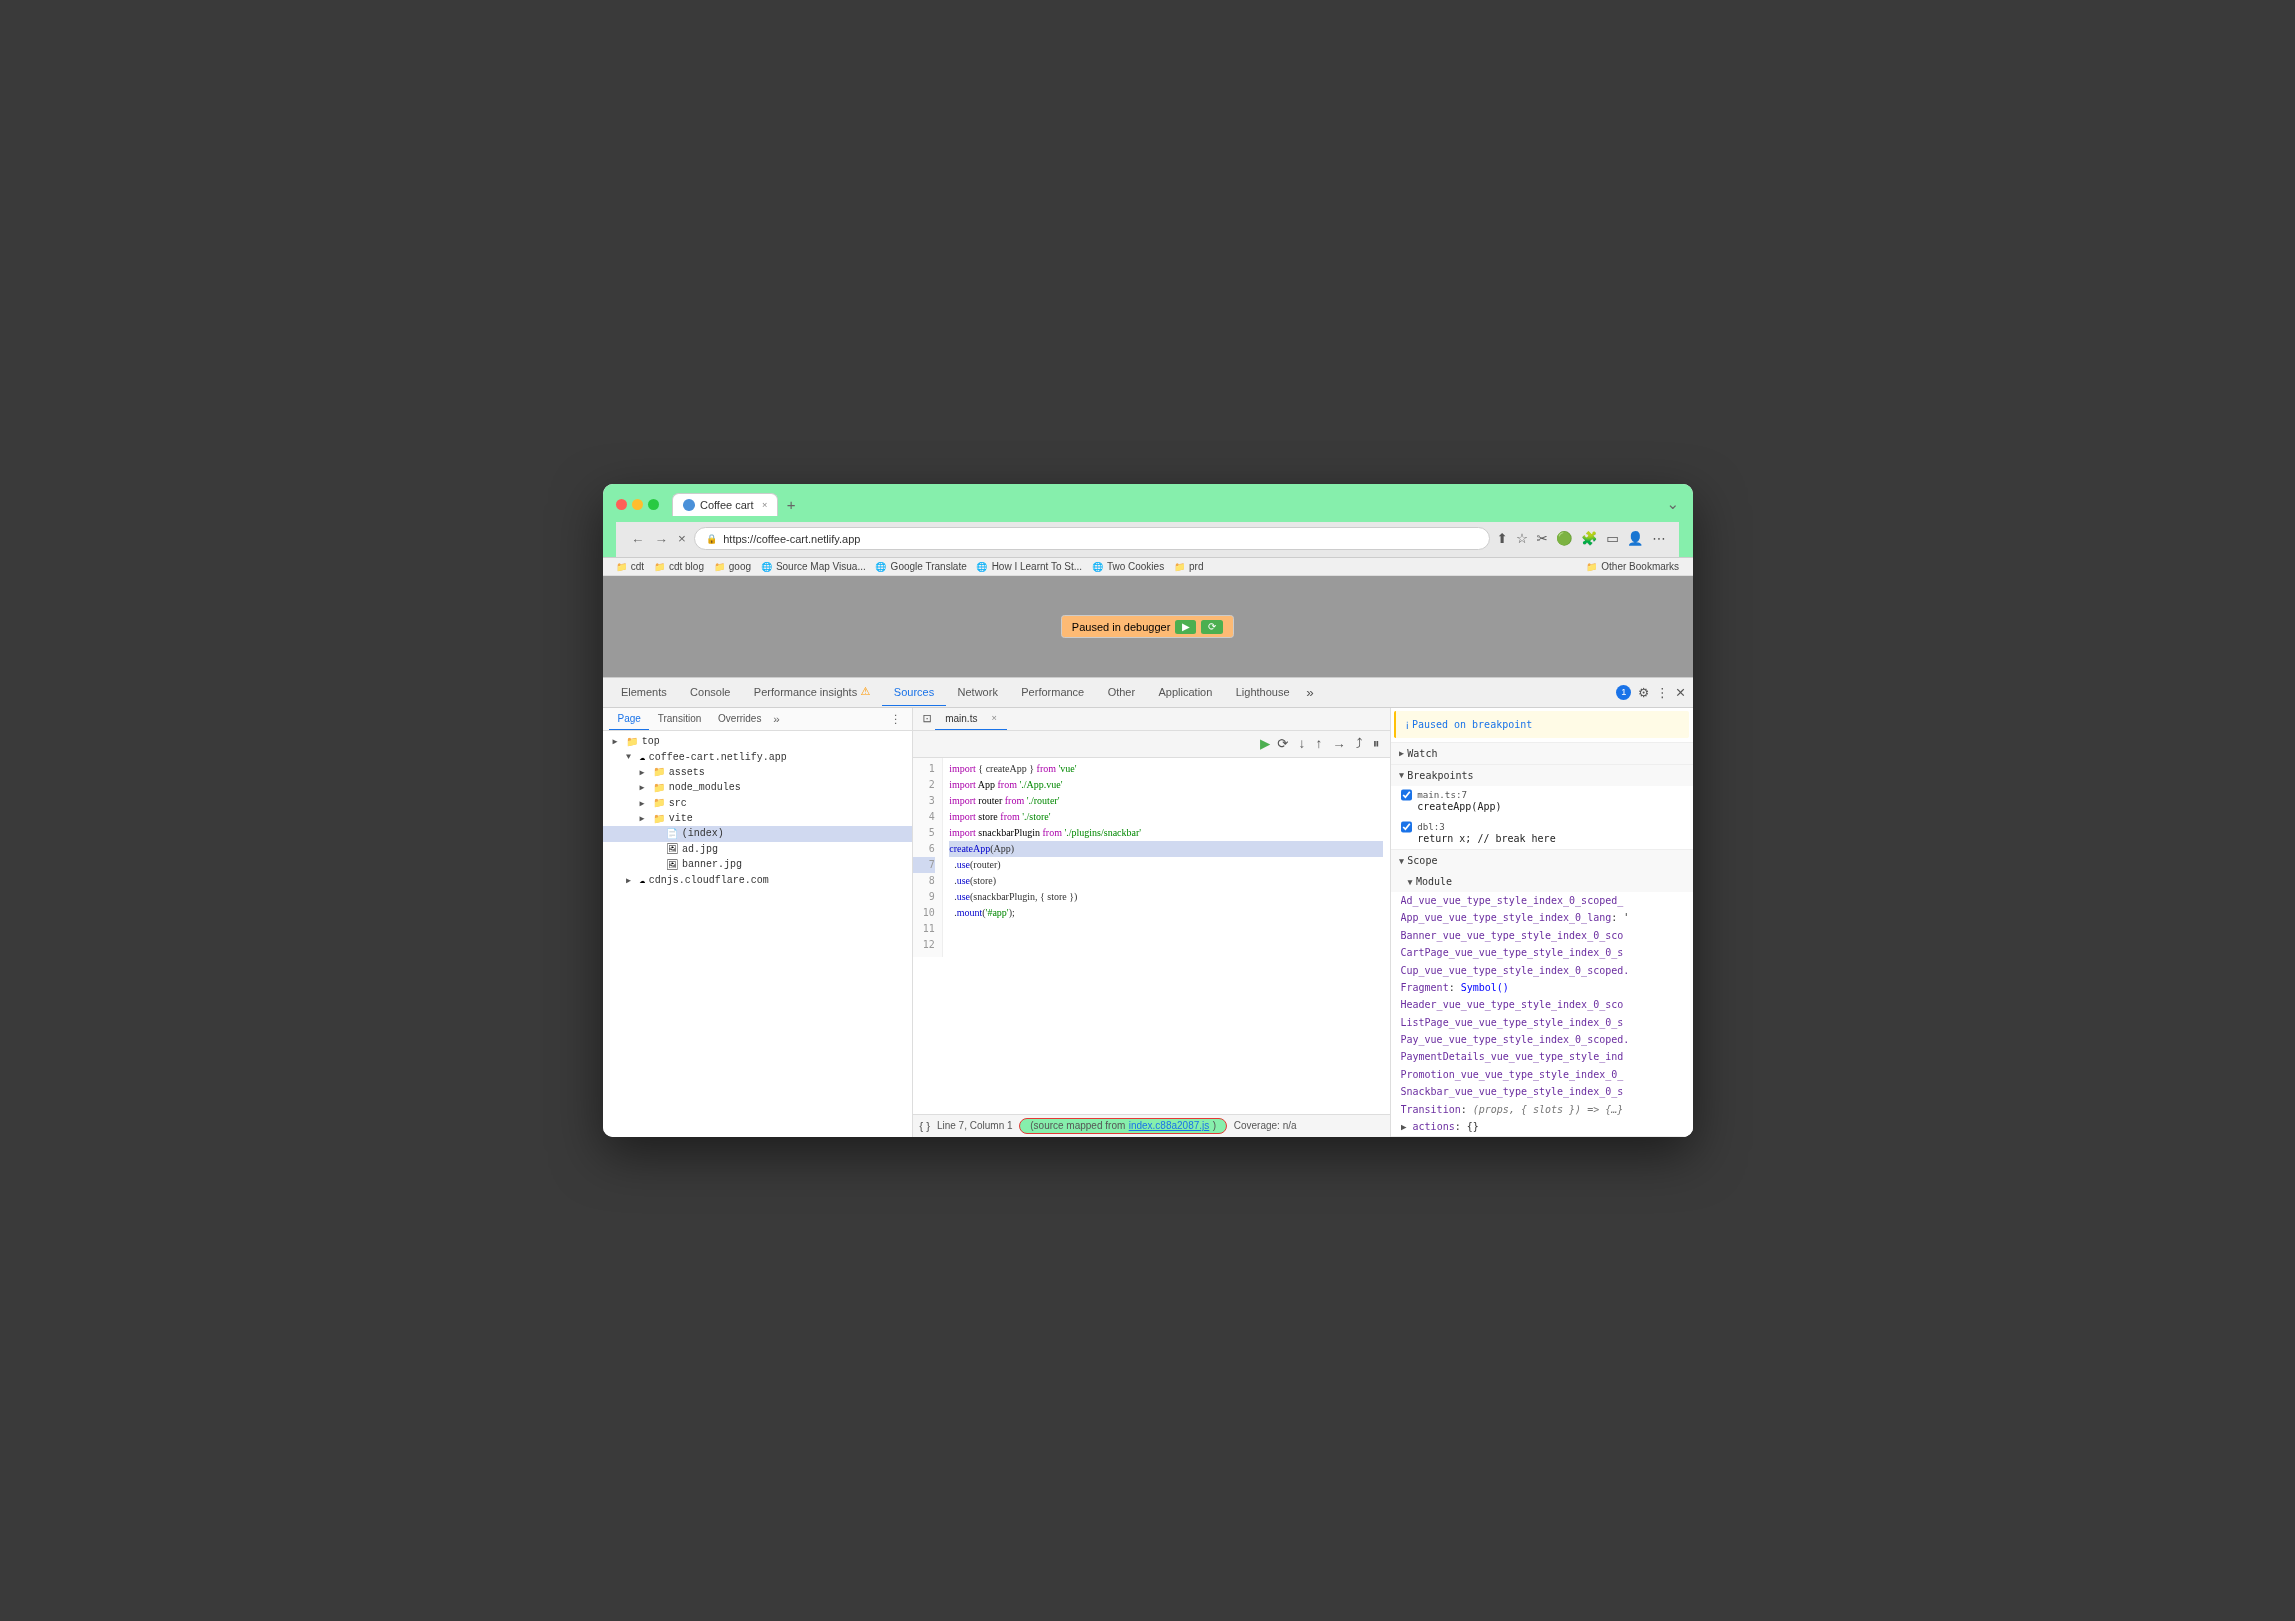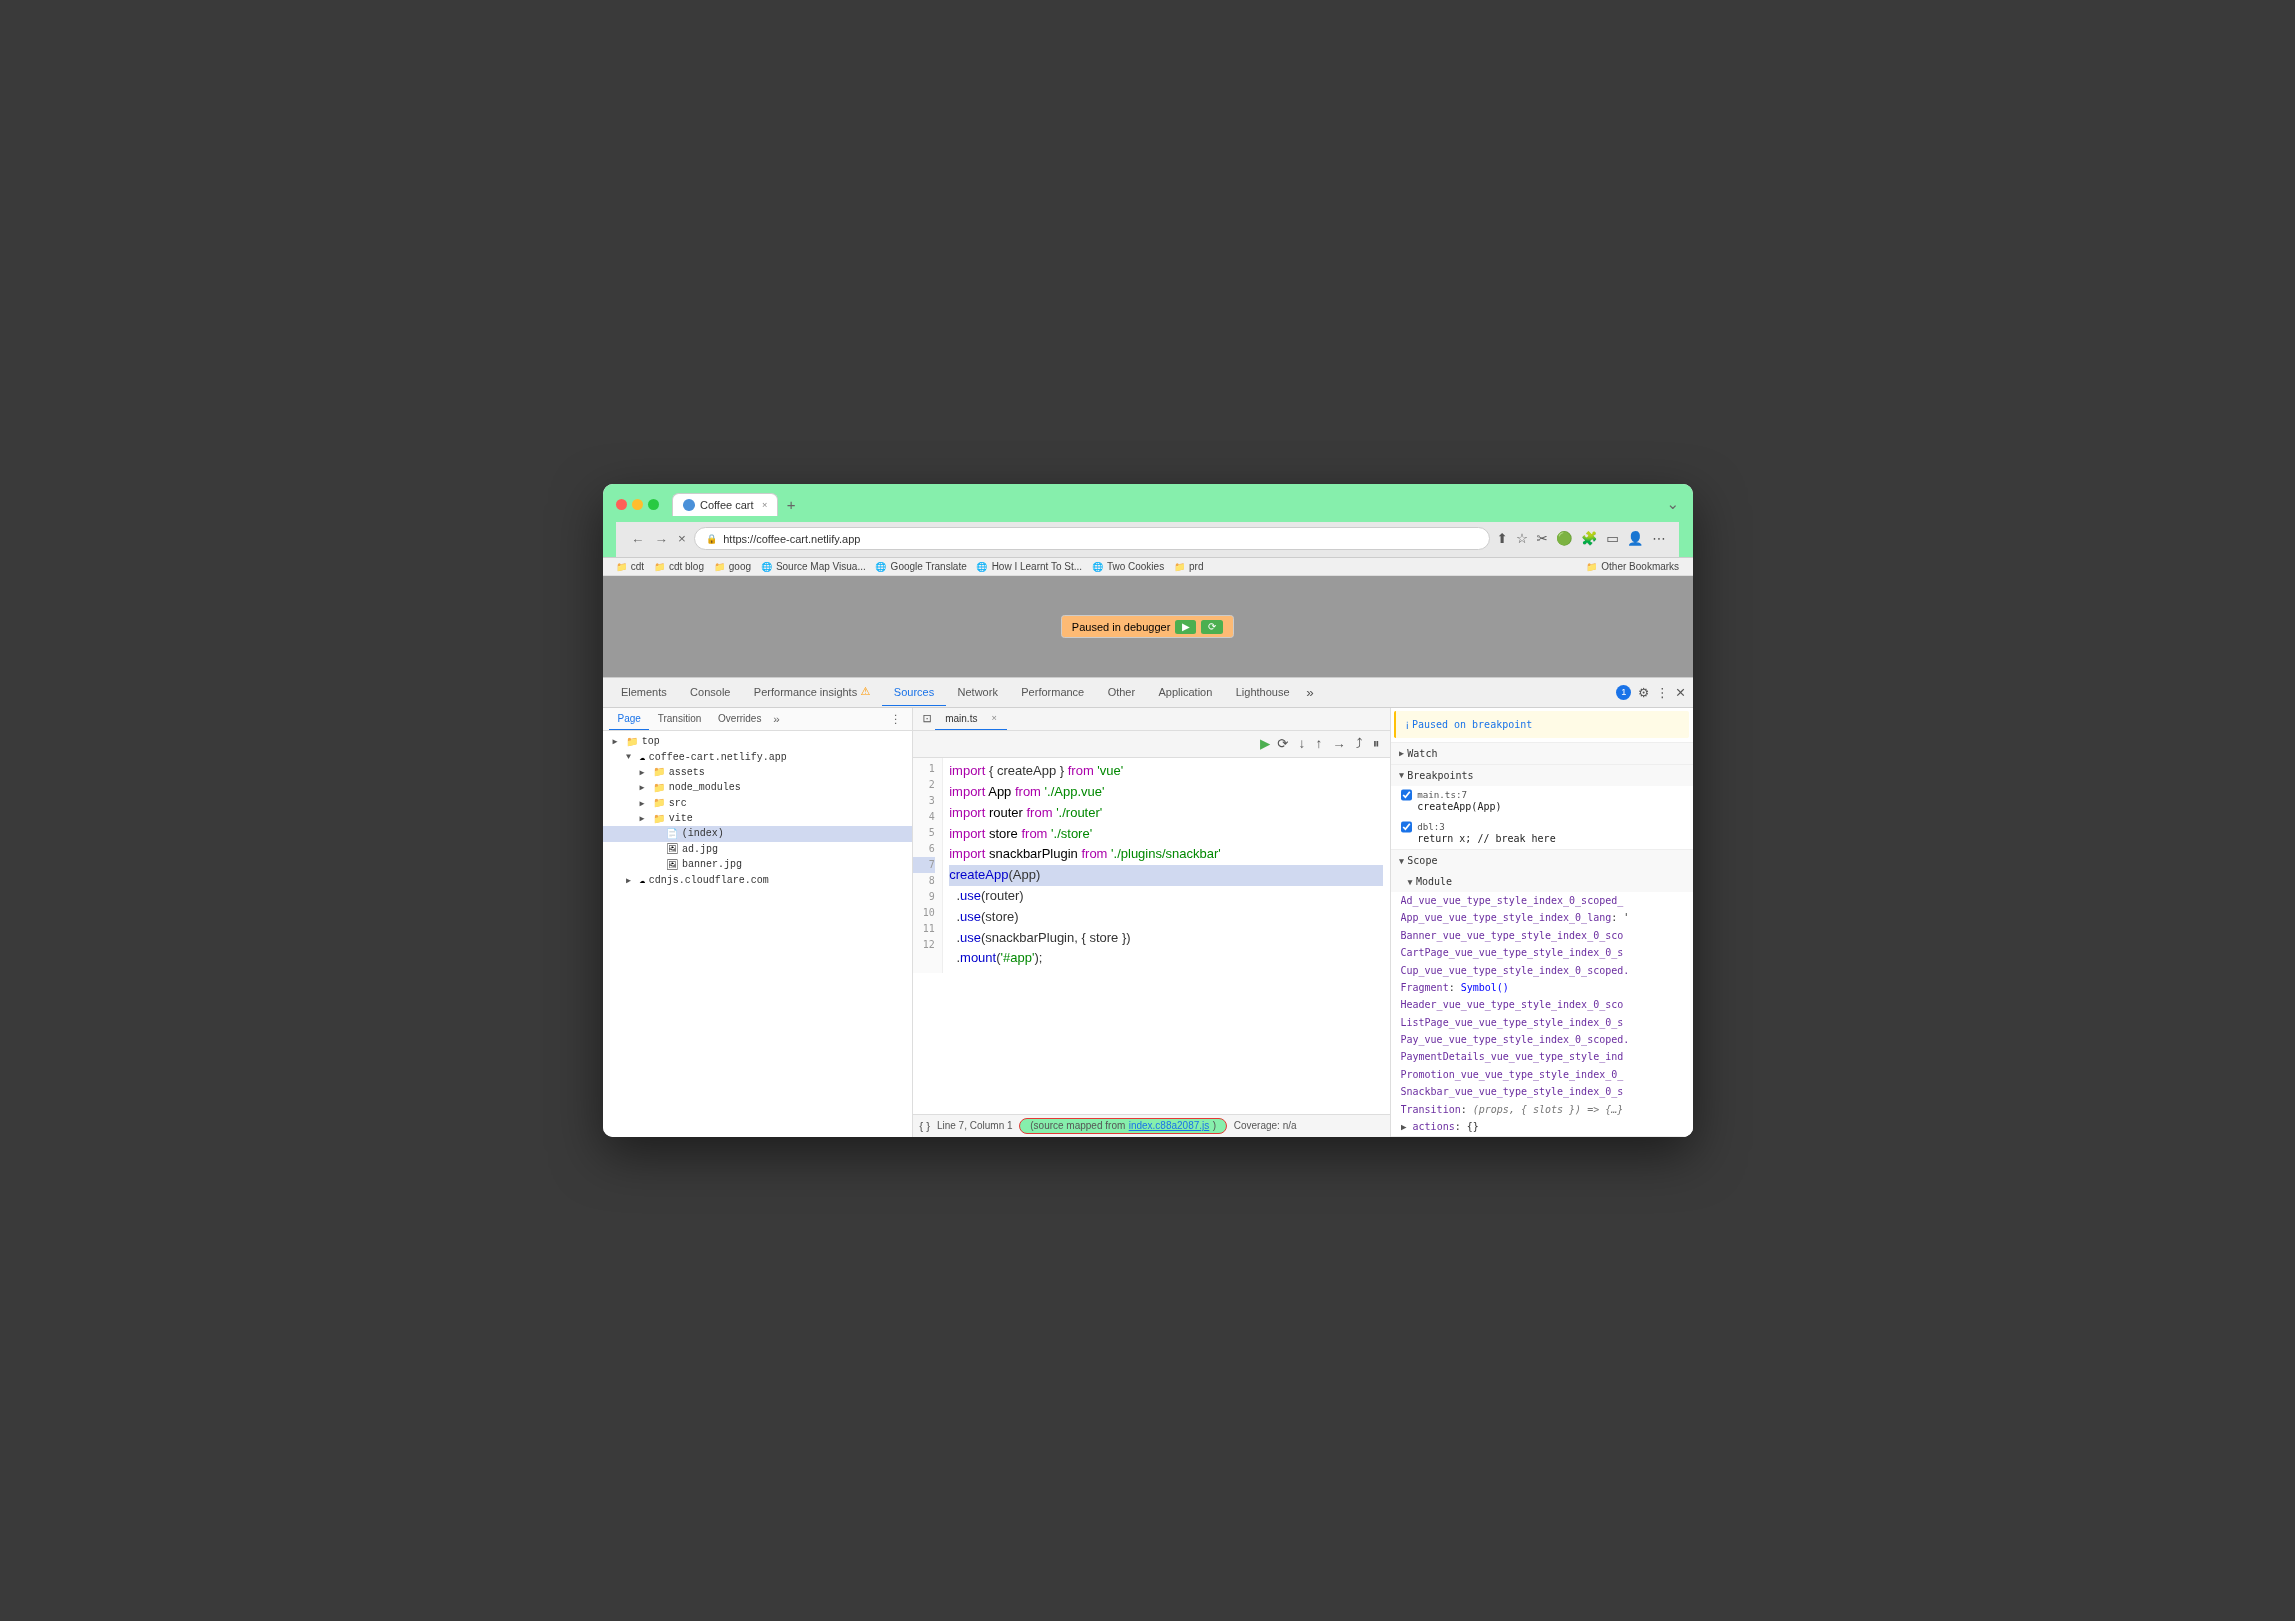--- a/index.html
+++ b/index.html
@@ -145,21 +145,21 @@
       display: flex; align-items: center; gap: 14px;
       padding: 5px 10px; font-size: 10px; color: #333;
       border-bottom: 1.7px solid #1a73e8; cursor: pointer;
     }
     .editor-tab-close { font-size: 9.2px; color: #888; }
 
     .code-area { flex: 1; overflow: auto; position: relative; }
     .code-editor { display: flex; }
     .line-numbers { width: 30px; text-align: right; padding: 3.4px 6.7px 3.4px 0; font-size: 10px; font-family: monospace; color: #999; background: #fafafa; border-right: 0.8px solid #eee; user-select: none; }
     .line-numbers div { line-height: 1.6; }
-    .code-lines { flex: 1; padding: 3.4px 6.7px; font-size: 13px; font-family: Liberation Sans, sans-serif; }
+    .code-lines { flex: 1; padding: 3.4px 6.7px; font-size: 10px; font-family: Liberation Serif, serif; }
     .code-line { line-height: 1.6; white-space: pre; }
     .code-line.highlighted { background: #d0d9f0; }
 
     .kw { color: #aa00aa; }
     .str { color: #008800; }
     .fn { color: #0000cc; }
     .punc { color: #333; }
 
     .editor-toolbar {
       display: flex; align-items: center;

